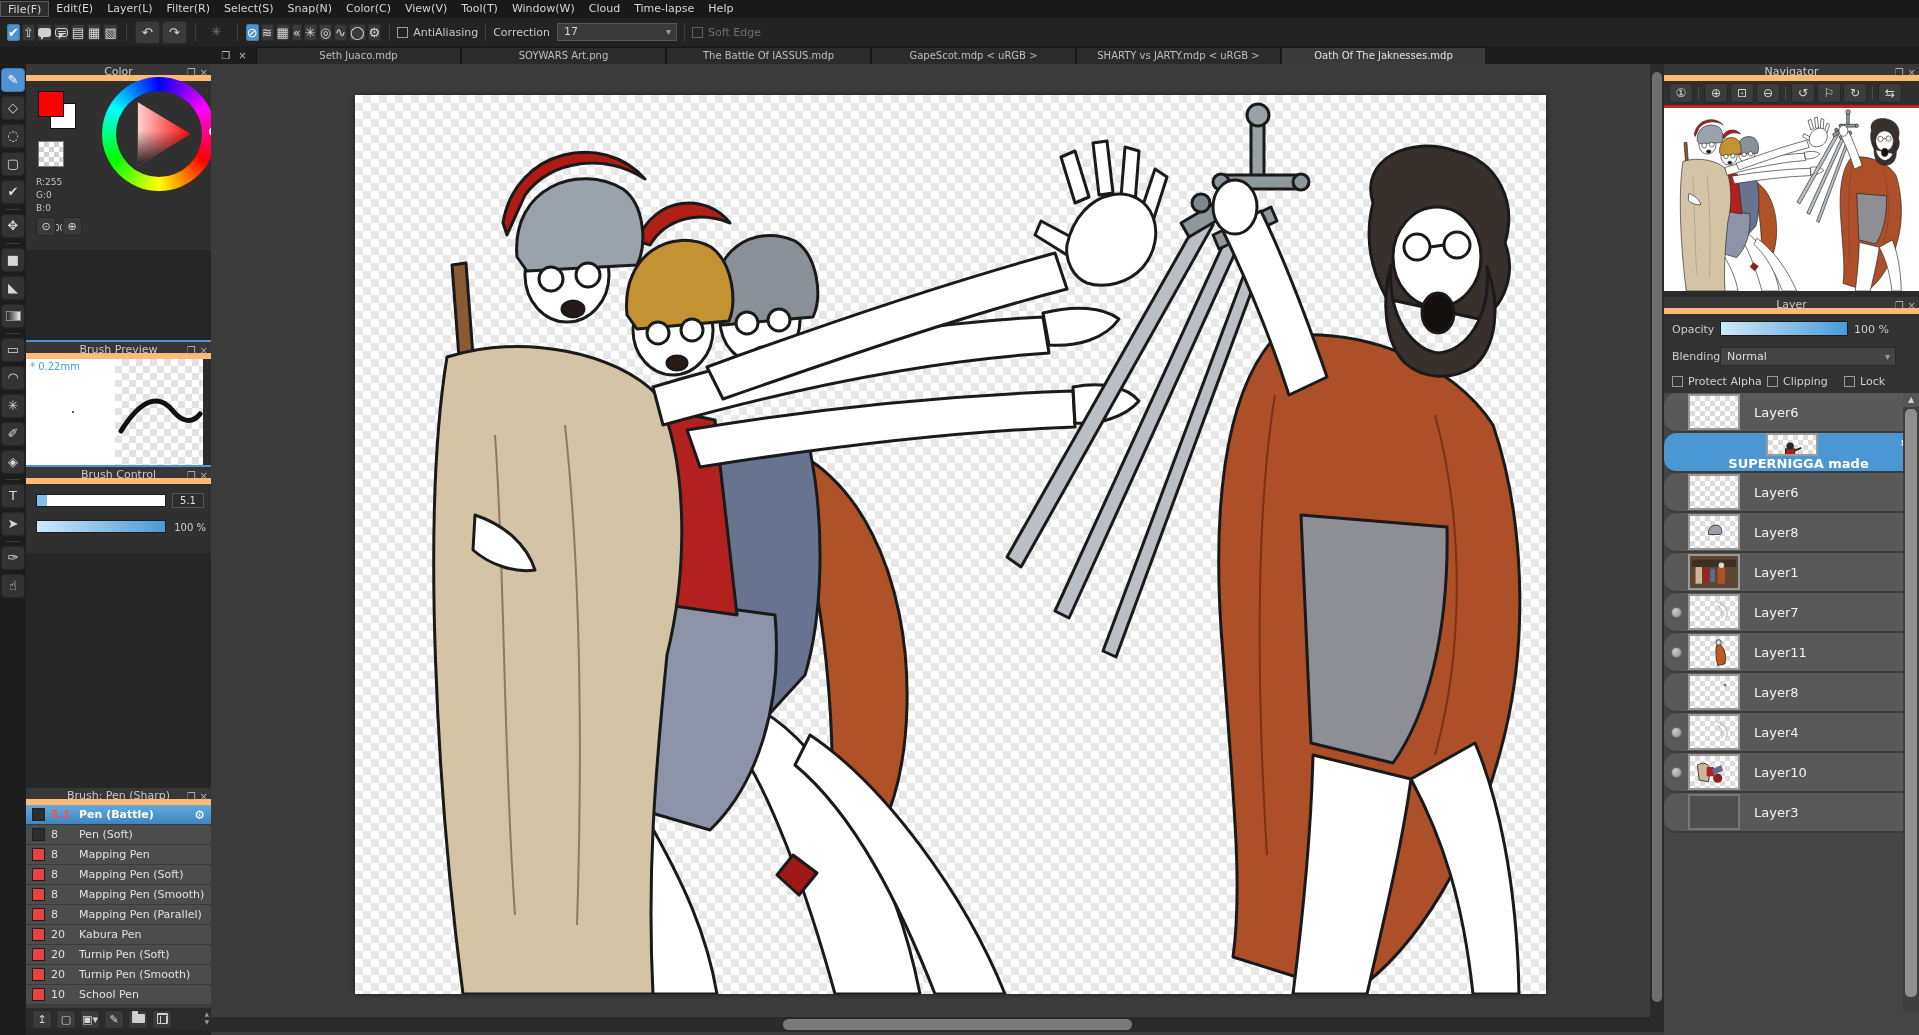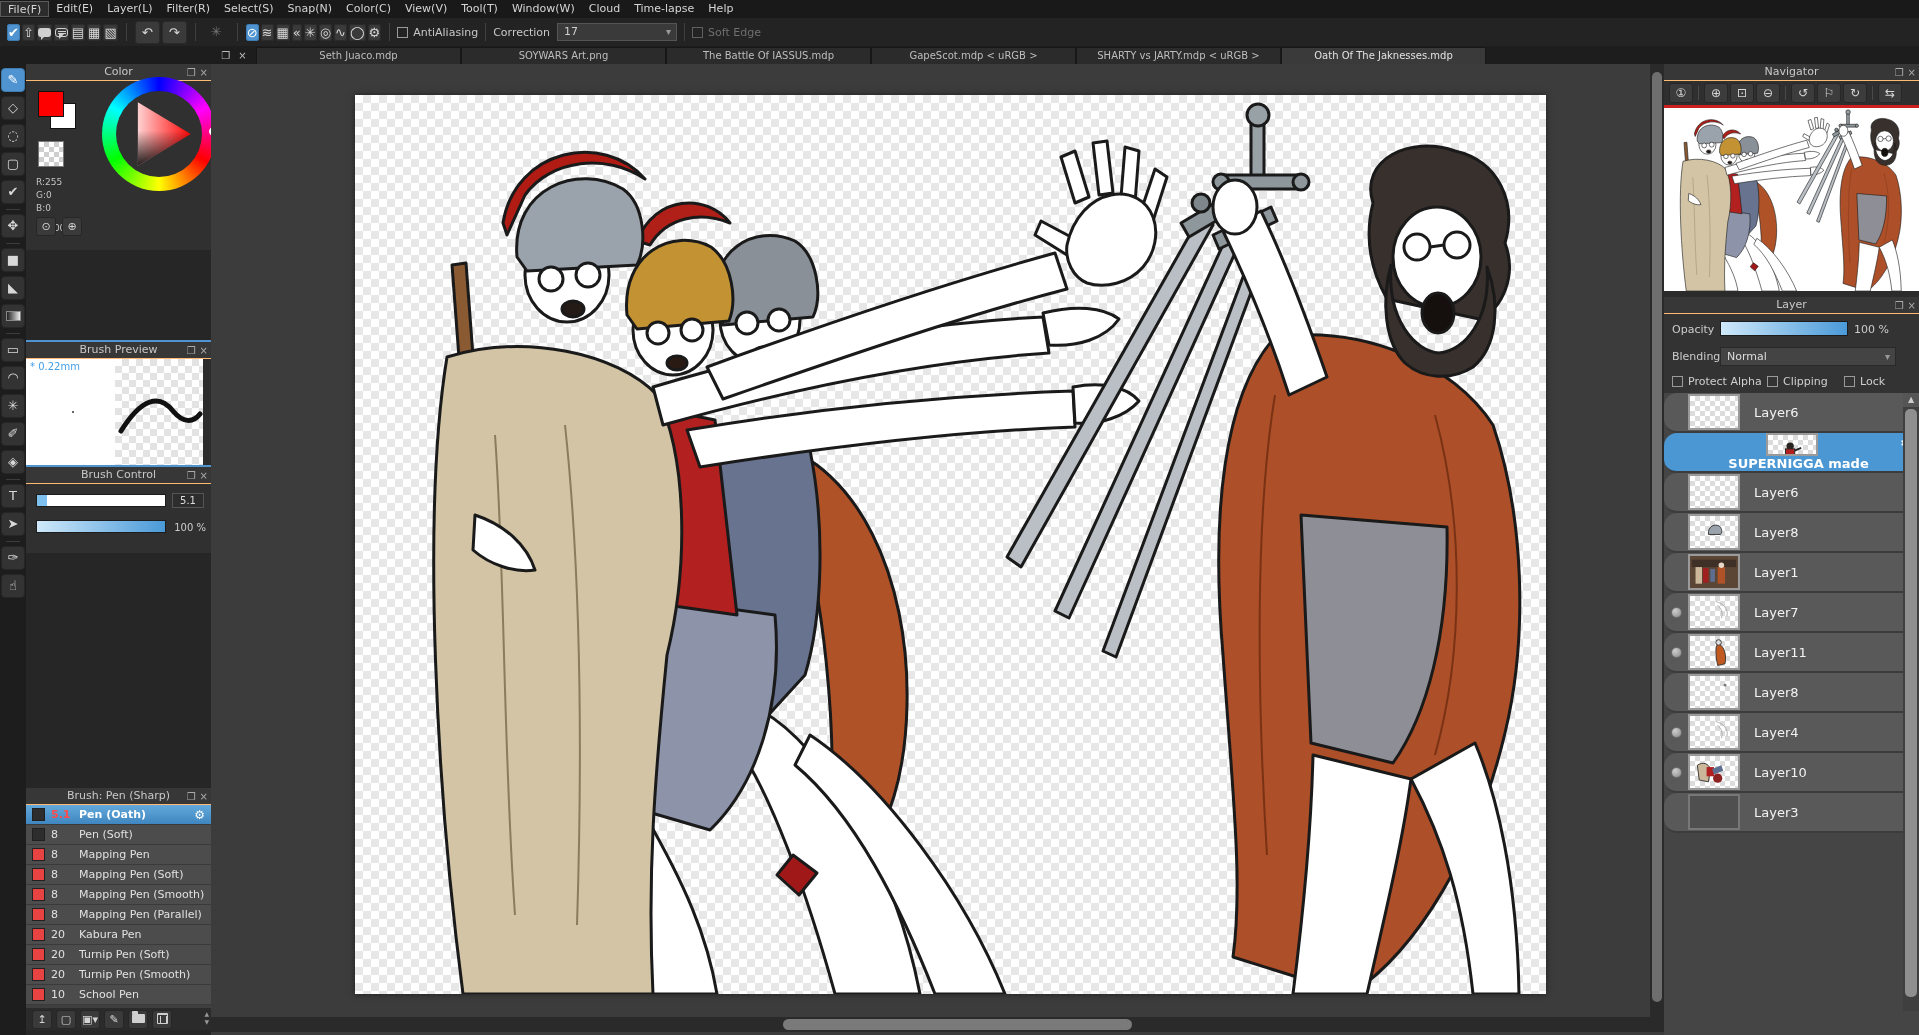--- a/index.html
+++ b/index.html
@@ -42,21 +42,21 @@
   #rail { position:absolute; left:0; top:64px; width:26px; height:971px; background:#1d1d1d; }
   .rail-btn { width:24px; height:24px; margin:4px 1px 0 1px; background:#333333; border:1px solid #262626;
     border-radius:4px; color:#d8d8d8; font-size:13px; line-height:22px; text-align:center; }
   .rail-btn.selected { background:#4f94d0; border-color:#3d7bb0; color:#fff; }
   .rail-sep { width:14px; height:1px; background:#3c3c3c; margin:5px auto 0 auto; }
   .icon-grad { display:inline-block; width:15px; height:10px; margin-top:6px;
     background:linear-gradient(90deg,#222,#eee); border:1px solid #888; }
 
   
   #leftpanel { position:absolute; left:26px; top:64px; width:185px; height:971px; background:#262626; }
-  .panel-header { height:17px; background:#373737; border-bottom:1px solid #fdba74;
+  .panel-header { height:17px; background:#373737; border-bottom:6px solid #fdba74;
     font-size:11px; color:#c8c8c8; text-align:center; line-height:16px; position:relative; }
   .ph-icons { position:absolute; right:3px; top:1px; font-size:10px; color:#aaa; display:flex; gap:4px; }
   .blue-rule { height:2px; background:#4f94d0; }
 
   #color-body { position:relative; height:169px; background:#303030; }
   #swatch-fg { position:absolute; left:12px; top:10px; width:26px; height:26px; background:#ff0000;
     border:1px solid #111; z-index:2; }
   #swatch-bg { position:absolute; left:24px; top:22px; width:26px; height:26px; background:#ffffff;
     border:1px solid #111; }
   #swatch-trans { position:absolute; left:12px; top:60px; width:26px; height:26px; border:1px solid #777;
@@ -413,21 +413,21 @@
       <span>Brush: Pen (Sharp)</span>
       <span class="ph-icons">
           <span>❐</span>
           <span>×</span>
         </span>
     </div>
     <div id="brush-list">
         <div class="brush-row selected">
           <span class="brush-swatch" style="background: rgb(45, 45, 45);"></span>
           <span class="brush-size">5.1</span>
-          <span>Pen (Oath)</span>
+          <span>Pen (Battle)</span>
           <span class="brush-gear">⚙</span>
         </div>
         <div class="brush-row">
           <span class="brush-swatch" style="background: rgb(45, 45, 45);"></span>
           <span class="brush-size">8</span>
           <span>Pen (Soft)</span>
         </div>
         <div class="brush-row">
           <span class="brush-swatch" style="background: rgb(232, 67, 67);"></span>
           <span class="brush-size">8</span>

